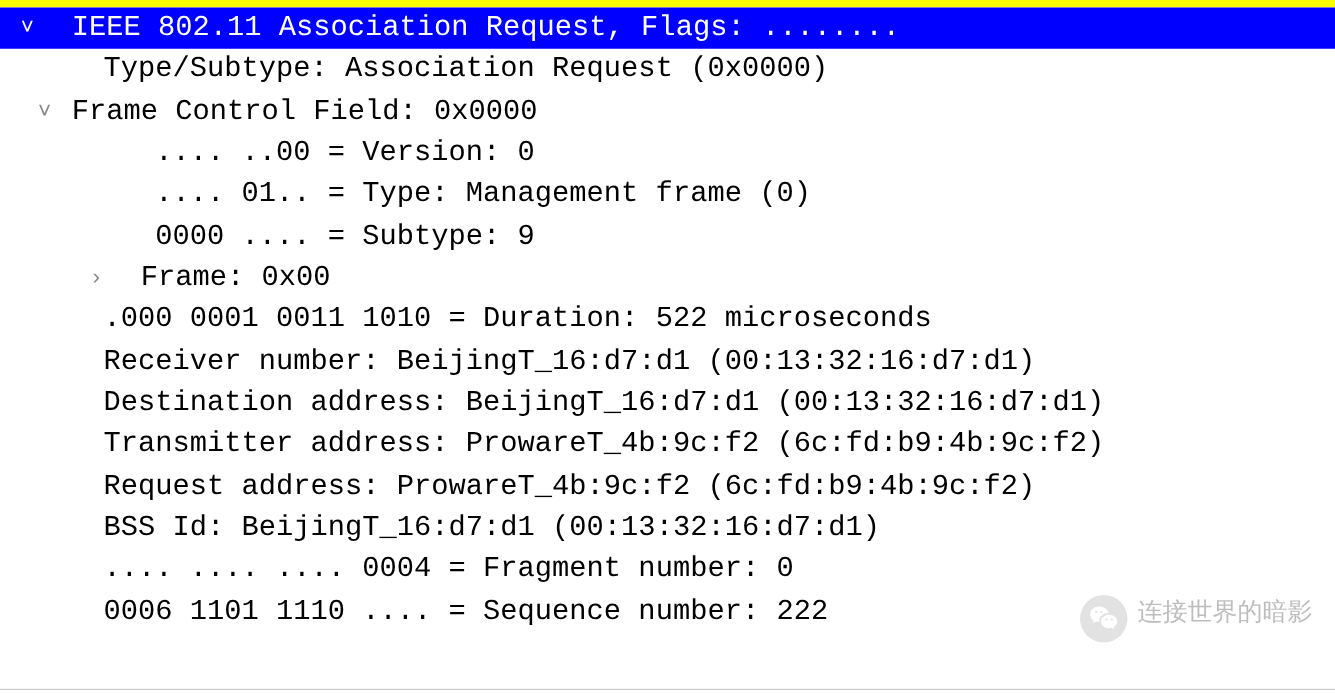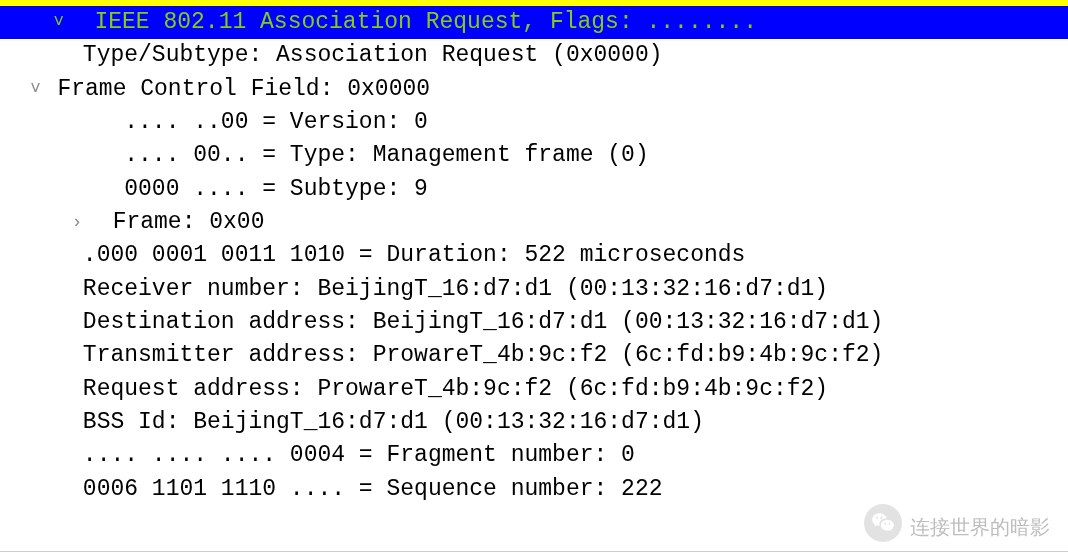--- a/index.html
+++ b/index.html
@@ -19,40 +19,39 @@
   .yellow-sliver {
     height: 6px;
     background: #ffff00;
   }
   .row {
     white-space: pre;
     padding-left: 0;
   }
   .header-row {
     background: #0000ff;
-    color: #84cc16;
-    padding-left: 37px;
+    color: #ffffff;
   }
   .chevron {
     display: inline-block;
     width: 16px;
     text-align: center;
     font-family: Arial, sans-serif;
     font-size: 18px;
     vertical-align: 1px;
   }
   .chevron-right {
     color: #888;
   }
   .watermark {
     position: absolute;
     right: 18px;
-    bottom: 12px;
+    bottom: 40px;
     display: flex;
-    align-items: flex-end;
+    align-items: flex-start;
     gap: 8px;
     opacity: 0.55;
     font-family: sans-serif;
     font-size: 20px;
     color: #888;
   }
   .watermark-icon {
     width: 38px;
     height: 38px;
     border-radius: 50%;
@@ -75,21 +74,21 @@
 <div class="yellow-sliver"></div>
 
 <div class="row header-row"> <span class="chevron">˅</span>  <span>IEEE 802.11 Association Request, Flags: ........</span></div>
 
 <div class="row">      <span>Type/Subtype: Association Request (0x0000)</span></div>
 
 <div class="row">  <span class="chevron" style="color:#888">˅</span> <span>Frame Control Field: 0x0000</span></div>
 
 <div class="row">         <span>.... ..00 = Version: 0</span></div>
 
-<div class="row">         <span>.... 00.. = Type: Management frame (0)</span></div>
+<div class="row">         <span>.... 01.. = Type: Management frame (0)</span></div>
 
 <div class="row">         <span>0000 .... = Subtype: 9</span></div>
 
 <div class="row">     <span class="chevron chevron-right">›</span>  <span>Frame: 0x00</span></div>
 
 <div class="row">      <span>.000 0001 0011 1010 = Duration: 522 microseconds</span></div>
 
 <div class="row">      <span>Receiver number: BeijingT_16:d7:d1 (00:13:32:16:d7:d1)</span></div>
 
 <div class="row">      <span>Destination address: BeijingT_16:d7:d1 (00:13:32:16:d7:d1)</span></div>

